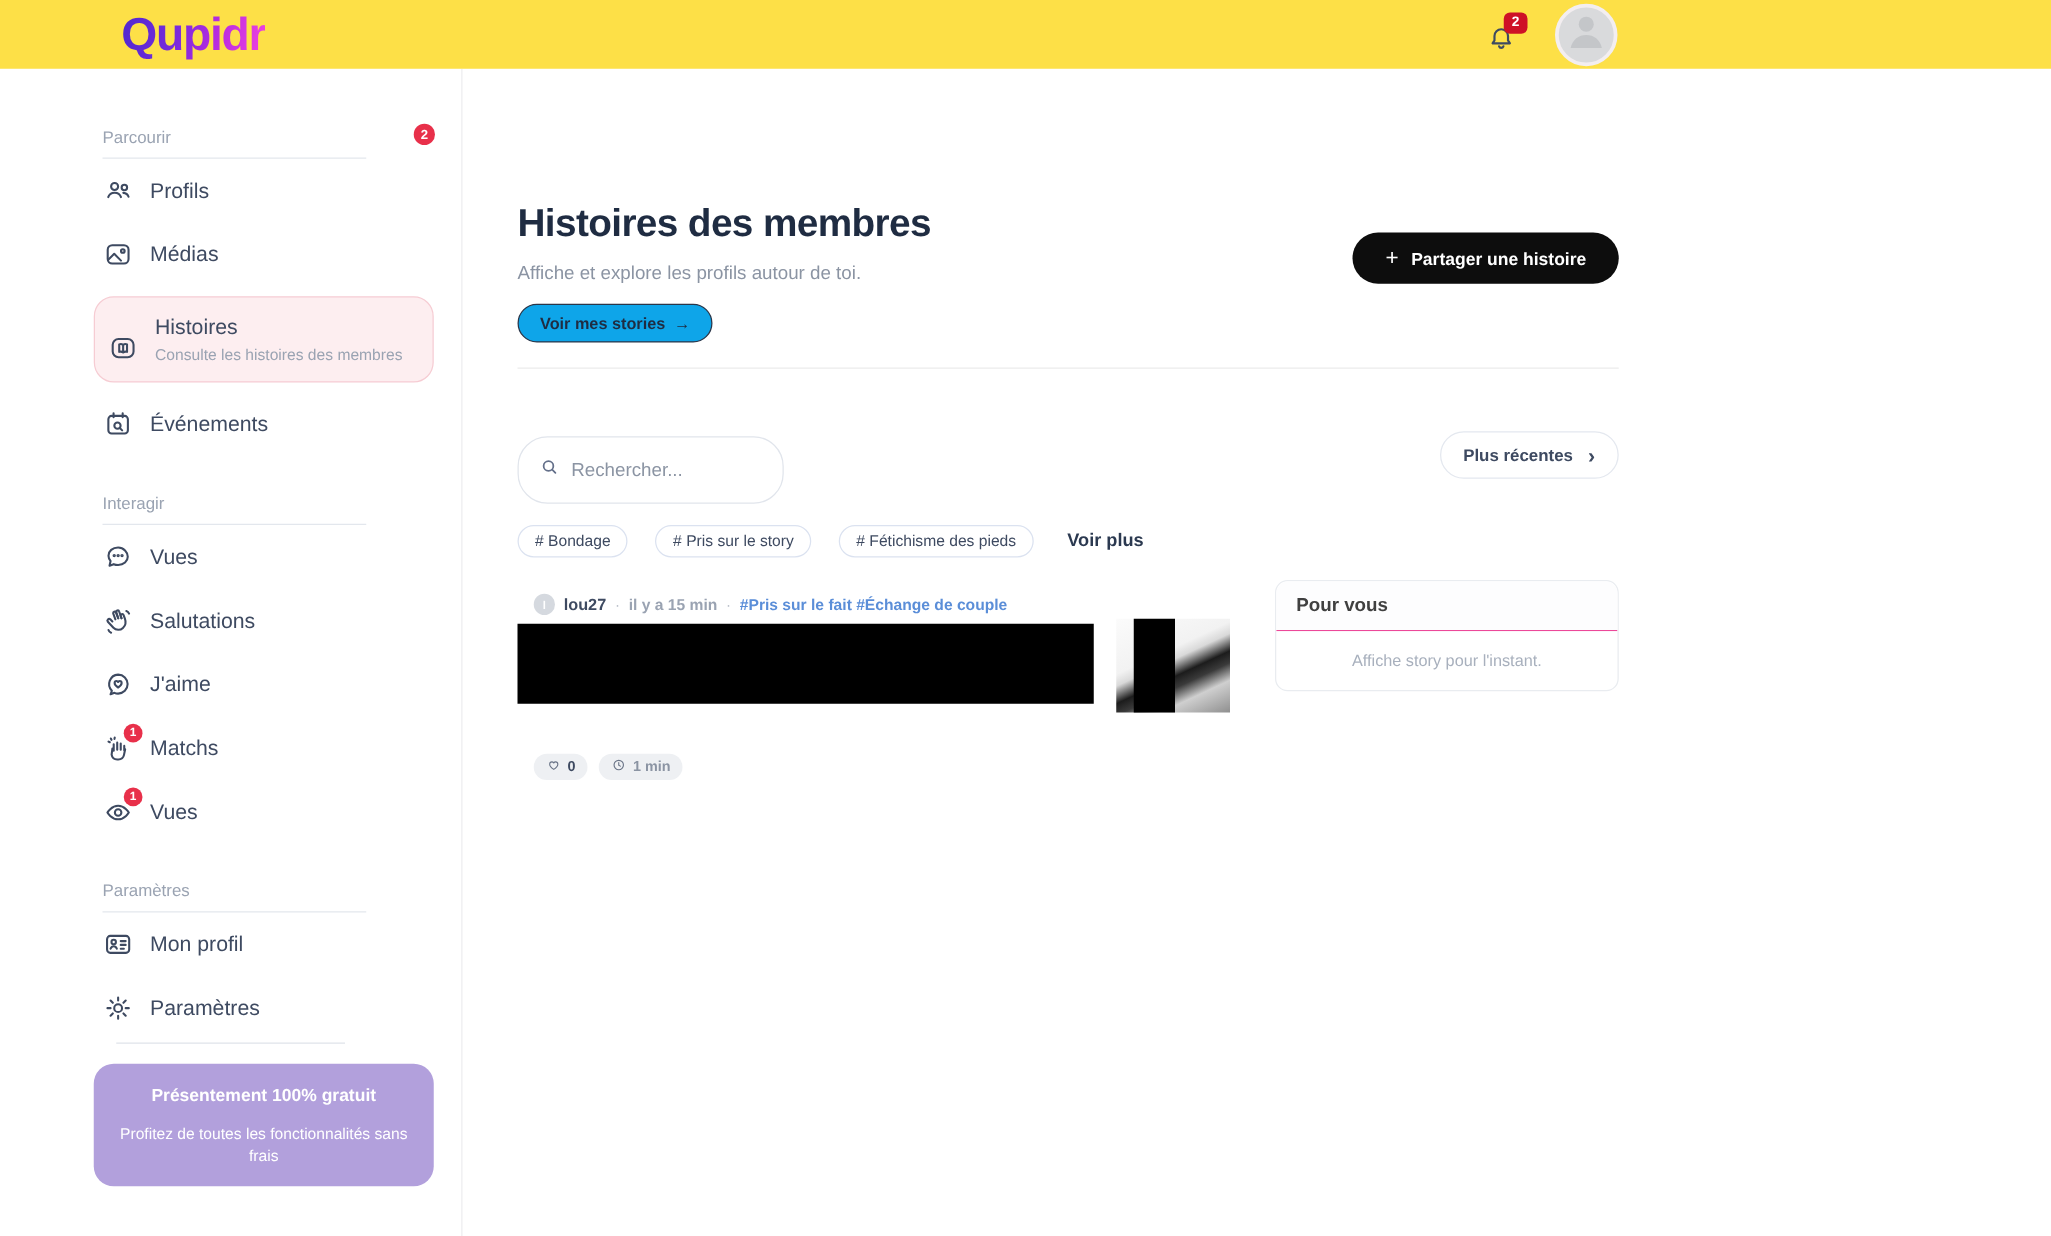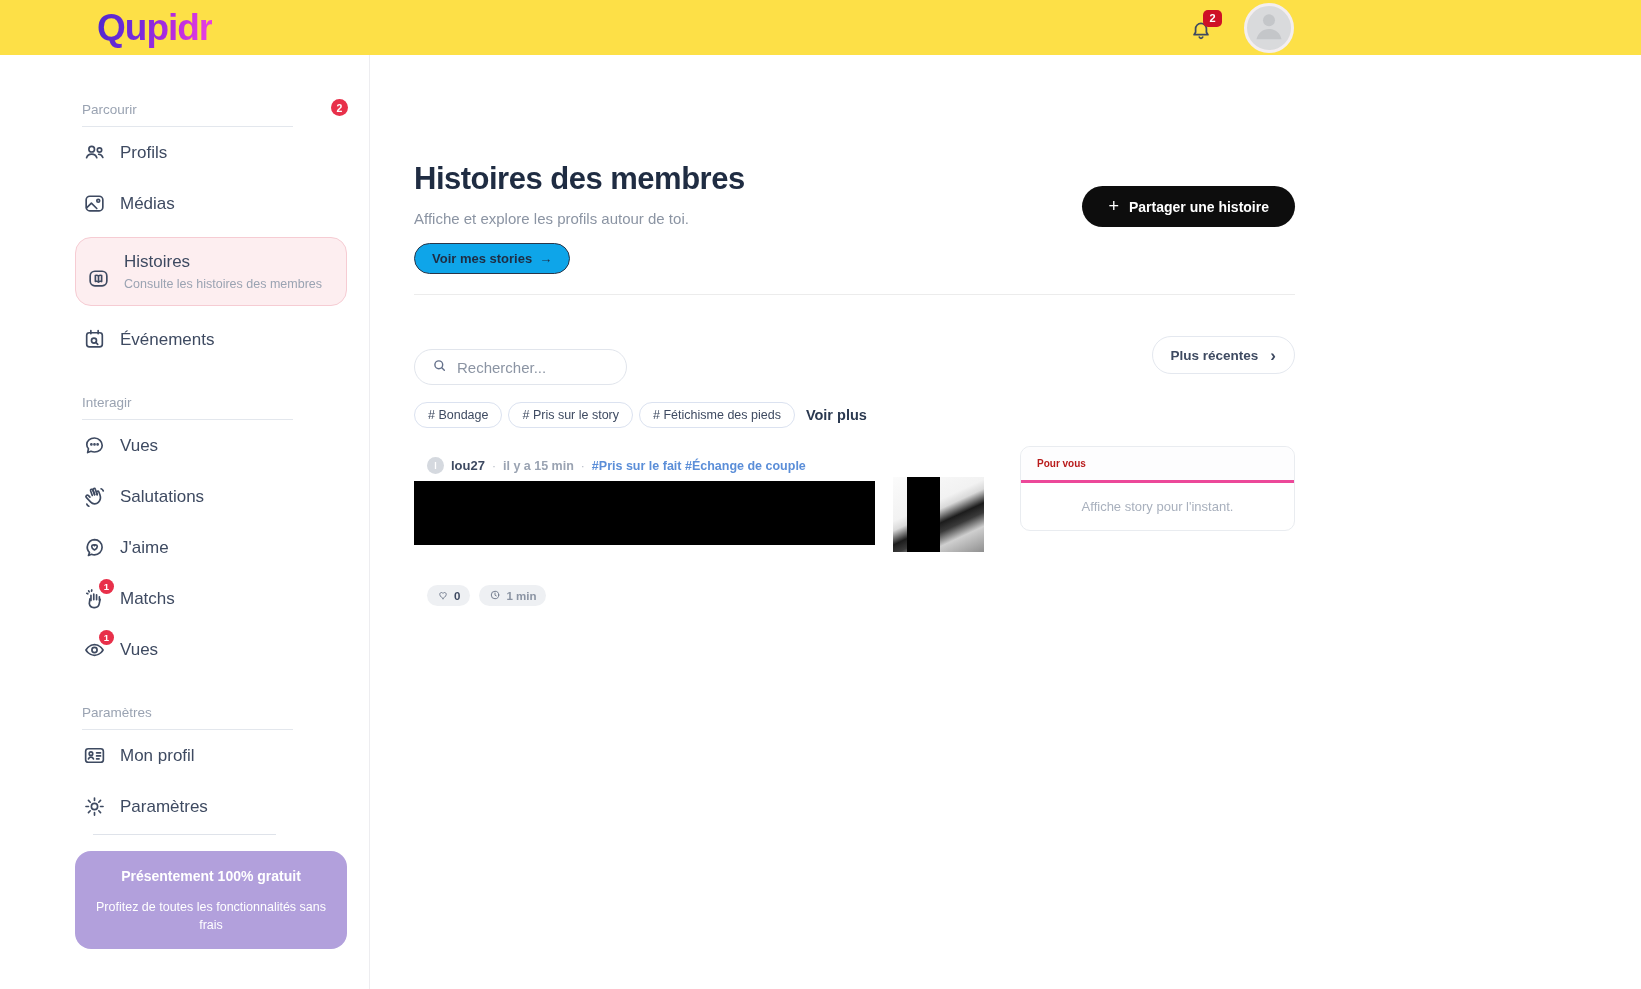--- a/index.html
+++ b/index.html
@@ -62,34 +62,34 @@
     border:1.5px solid #2a3649; border-radius:17px; background:#0ea5e9; padding:7px 17px;
     font-size:13px; font-weight:700; color:#1f2c42; cursor:pointer; font-family:inherit; }
   .share-btn { margin-left:auto; margin-top:25px; display:inline-flex; align-items:center; gap:10px;
     background:#0d0d0d; color:#fff; border:none; border-radius:21px; height:41px; padding:0 26px;
     font-size:14px; font-weight:700; cursor:pointer; font-family:inherit; }
   .share-plus { font-size:18px; font-weight:400; }
   .divider { border-top:1px solid #ececec; margin-top:20px; }
 
   
   .search-row { margin-top:30px; display:flex; align-items:center; }
-  .search-box { width:213px; height:36px; border:1px solid #e1e5ec; border-radius:24px;
+  .search-box { width:213px; height:54px; border:1px solid #e1e5ec; border-radius:24px;
     display:flex; align-items:center; padding:0 16px; gap:9px; background:#fff;margin-top:24px; }
   .search-box svg { width:17px; height:17px; stroke:#64708a; fill:none; stroke-width:2;
     stroke-linecap:round; flex-shrink:0; }
   .search-input { border:none; outline:none; font-size:15px; color:#3e4a61; width:100%;
     font-family:inherit; background:transparent; }
   .search-input::placeholder { color:#8b94a3; }
   .sort-btn { margin-left:auto; display:inline-flex; align-items:center; gap:12px; height:38px;
     border:1px solid #e4e8ef; border-radius:19px; background:#fff; padding:0 18px;
     font-size:13.5px; font-weight:600; color:#3e4a61; cursor:pointer; font-family:inherit; }
   .sort-chevron { font-size:17px; line-height:1; color:#3e4a61; }
 
   
-  .tags-row { margin-top:17px; display:flex; align-items:center; gap:6px; }
+  .tags-row { margin-top:17px; display:flex; align-items:center; gap:22px; }
   .tag-chip { border:1px solid #dbe2f0; border-radius:14px; background:#fff; padding:5px 13px;
     font-size:12.5px; color:#3e4a61; cursor:pointer; font-family:inherit; }
   .see-more { margin-left:5px; font-size:14.5px; font-weight:700; color:#2b3950; cursor:pointer; }
 
   
   .content-row { margin-top:18px; display:flex; align-items:flex-start; }
   .story-feed { width:588px; padding-top:11px; }
   .story-meta { display:flex; align-items:center; gap:7px; padding-left:13px; }
   .story-avatar { width:17px; height:17px; border-radius:50%; background:#d5d9df; color:#fff;
     font-size:9px; font-weight:700; display:flex; align-items:center; justify-content:center; cursor:pointer; }
@@ -106,22 +106,22 @@
   .story-footer { margin-top:33px; display:flex; align-items:center; gap:9px; padding-left:13px; }
   .pill { display:inline-flex; align-items:center; gap:5px; background:#eef0f3; border:none;
     border-radius:11px; height:21px; padding:0 10px; font-size:11.5px; font-family:inherit; }
   .pill svg { width:12px; height:12px; stroke:#6a7487; fill:none; stroke-width:1.8;
     stroke-linecap:round; stroke-linejoin:round; }
   .like-pill { cursor:pointer; font-weight:700; color:#3e4a61; }
   .time-pill { color:#8b94a3; font-weight:600; }
 
   
   .for-you { margin-left:auto; width:275px; border:1px solid #e9ecf0; border-radius:10px; background:#fff; }
-  .for-you-header { padding:11px 16px; font-size:10px; font-weight:700; color:#b91c1c;
-    border-bottom:3px solid #ec4899; background:#fdfdfe; border-radius:10px 10px 0 0; }
+  .for-you-header { padding:11px 16px; font-size:15px; font-weight:700; color:#404040;
+    border-bottom:1px solid #ec4899; background:#fdfdfe; border-radius:10px 10px 0 0; }
   .for-you-body { padding:16px 10px; text-align:center; font-size:13px; color:#a8b0bd; }
 </style>
 </head>
 <body>
 
 <header class="topbar">
   <div class="logo">Qupidr</div>
   <div class="topbar-right">
     <div class="bell-wrap">
       <span>

